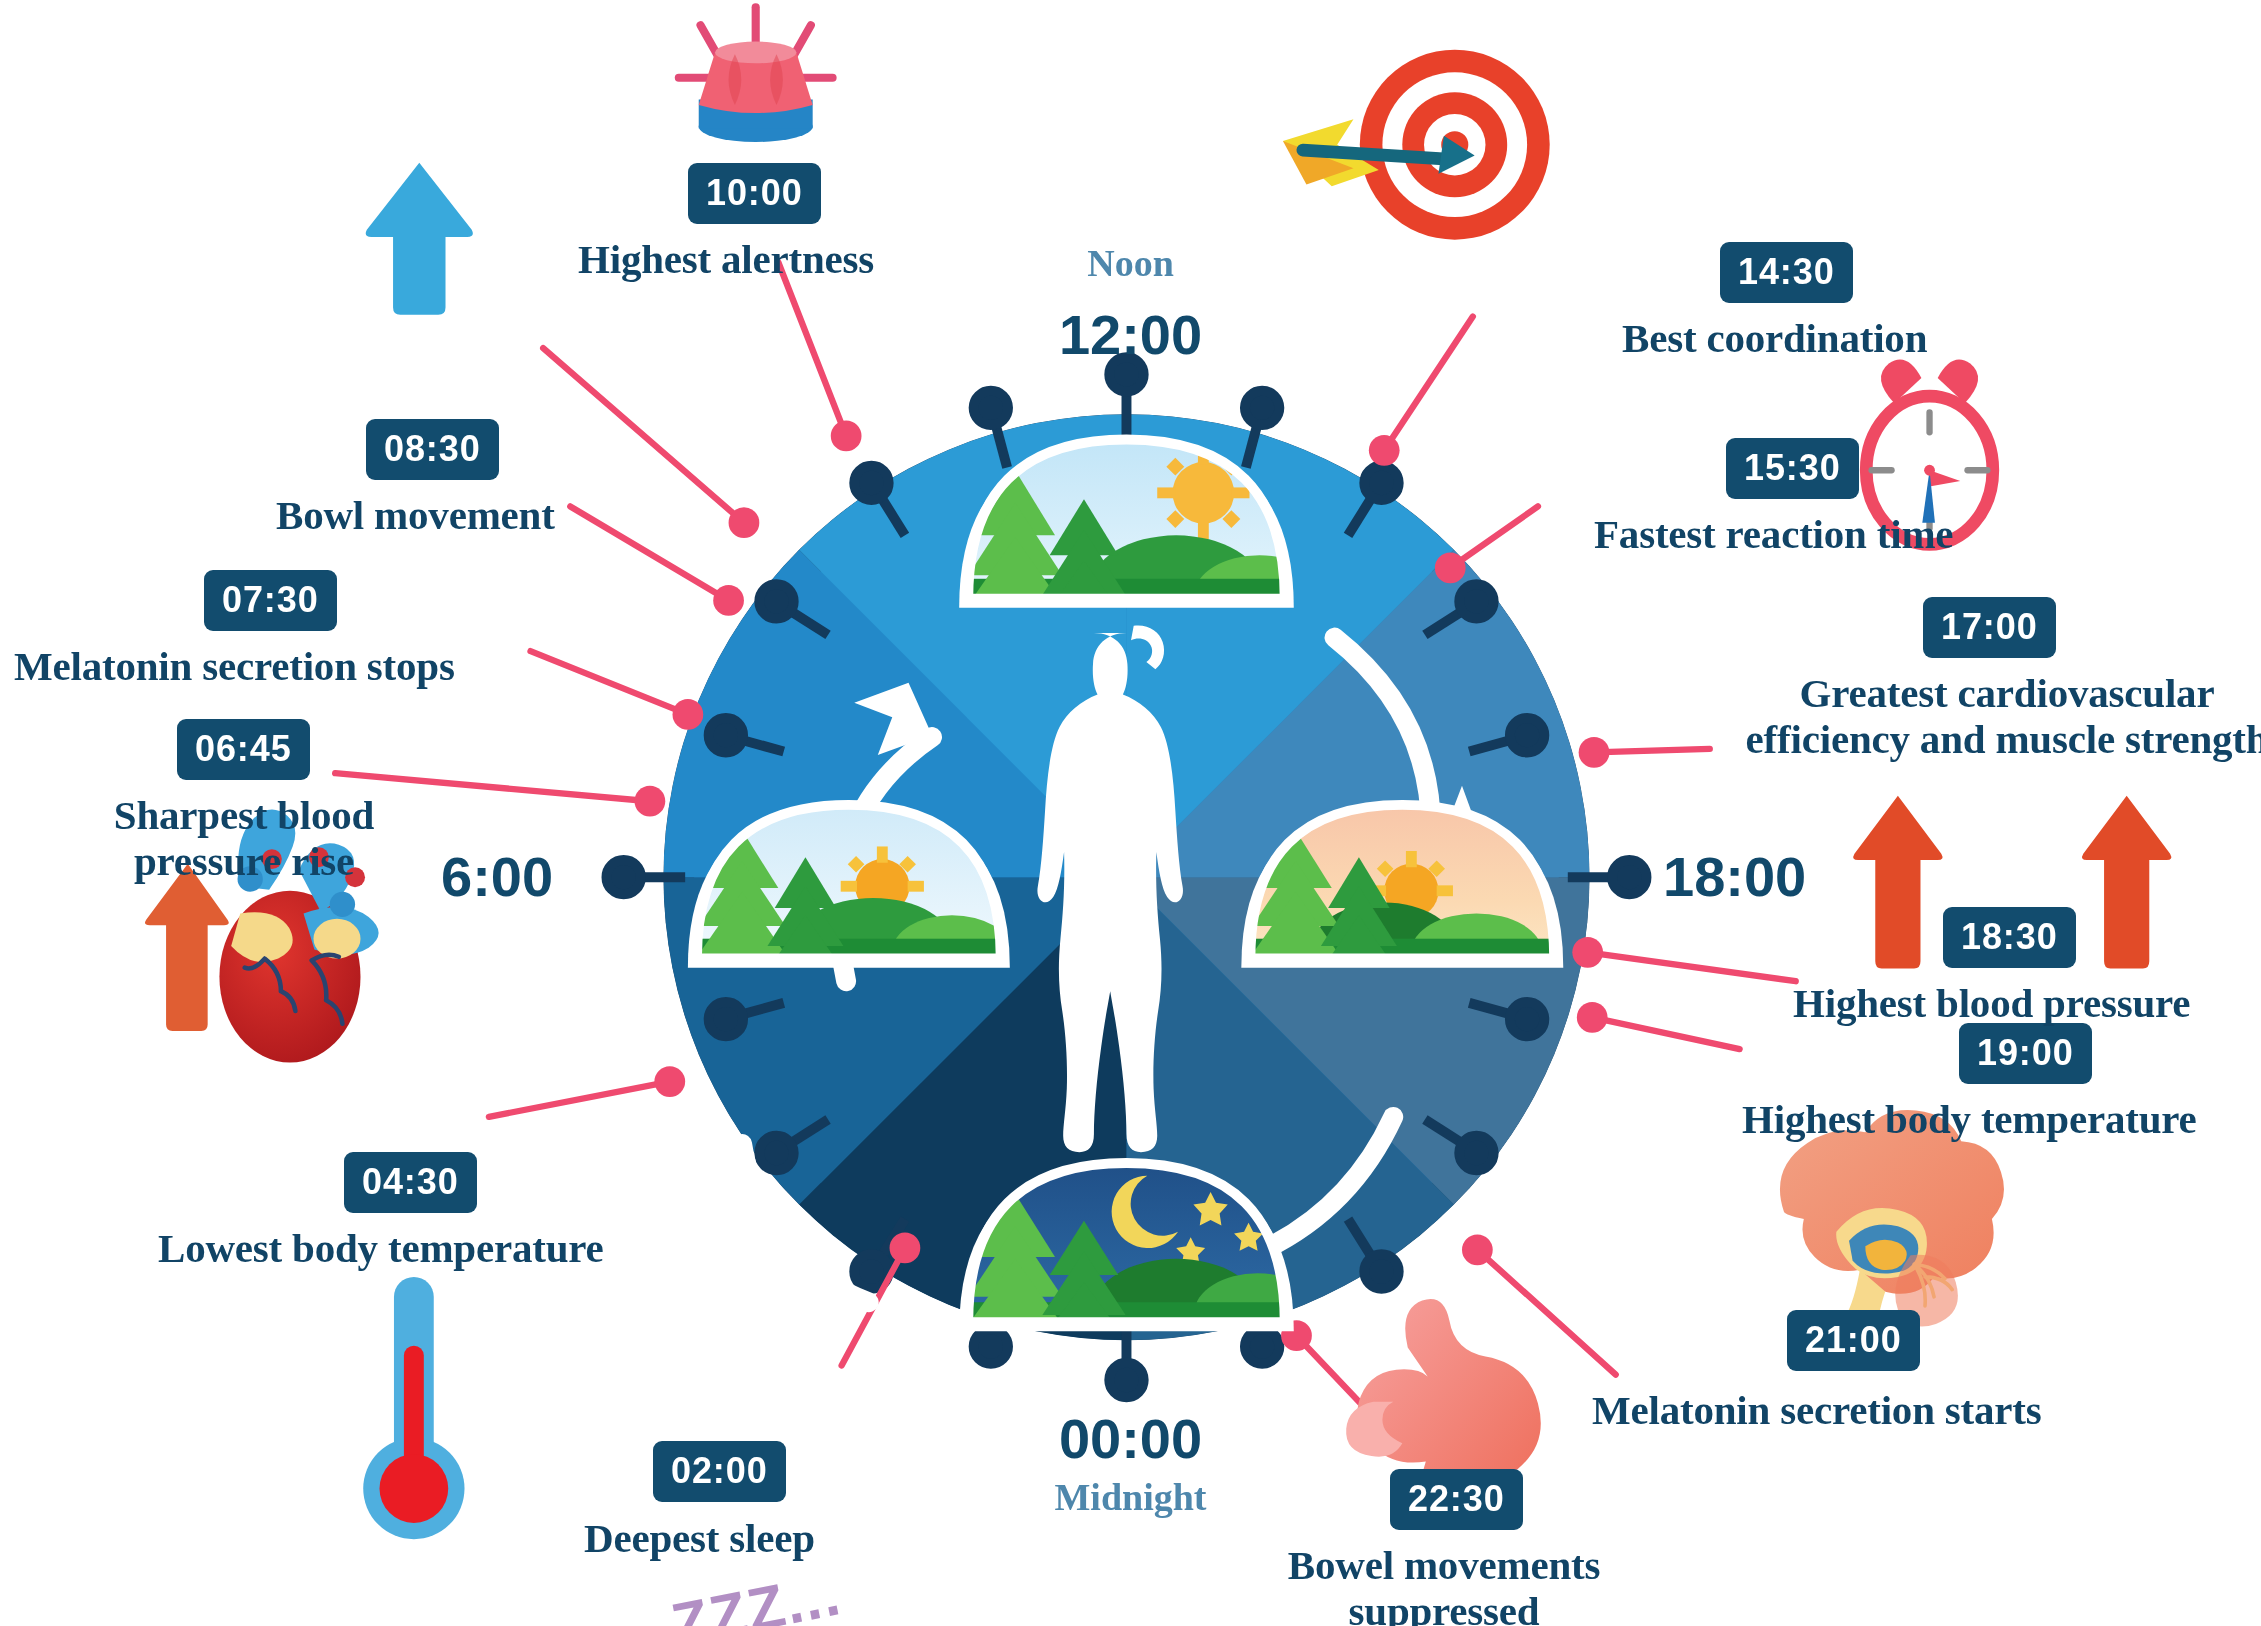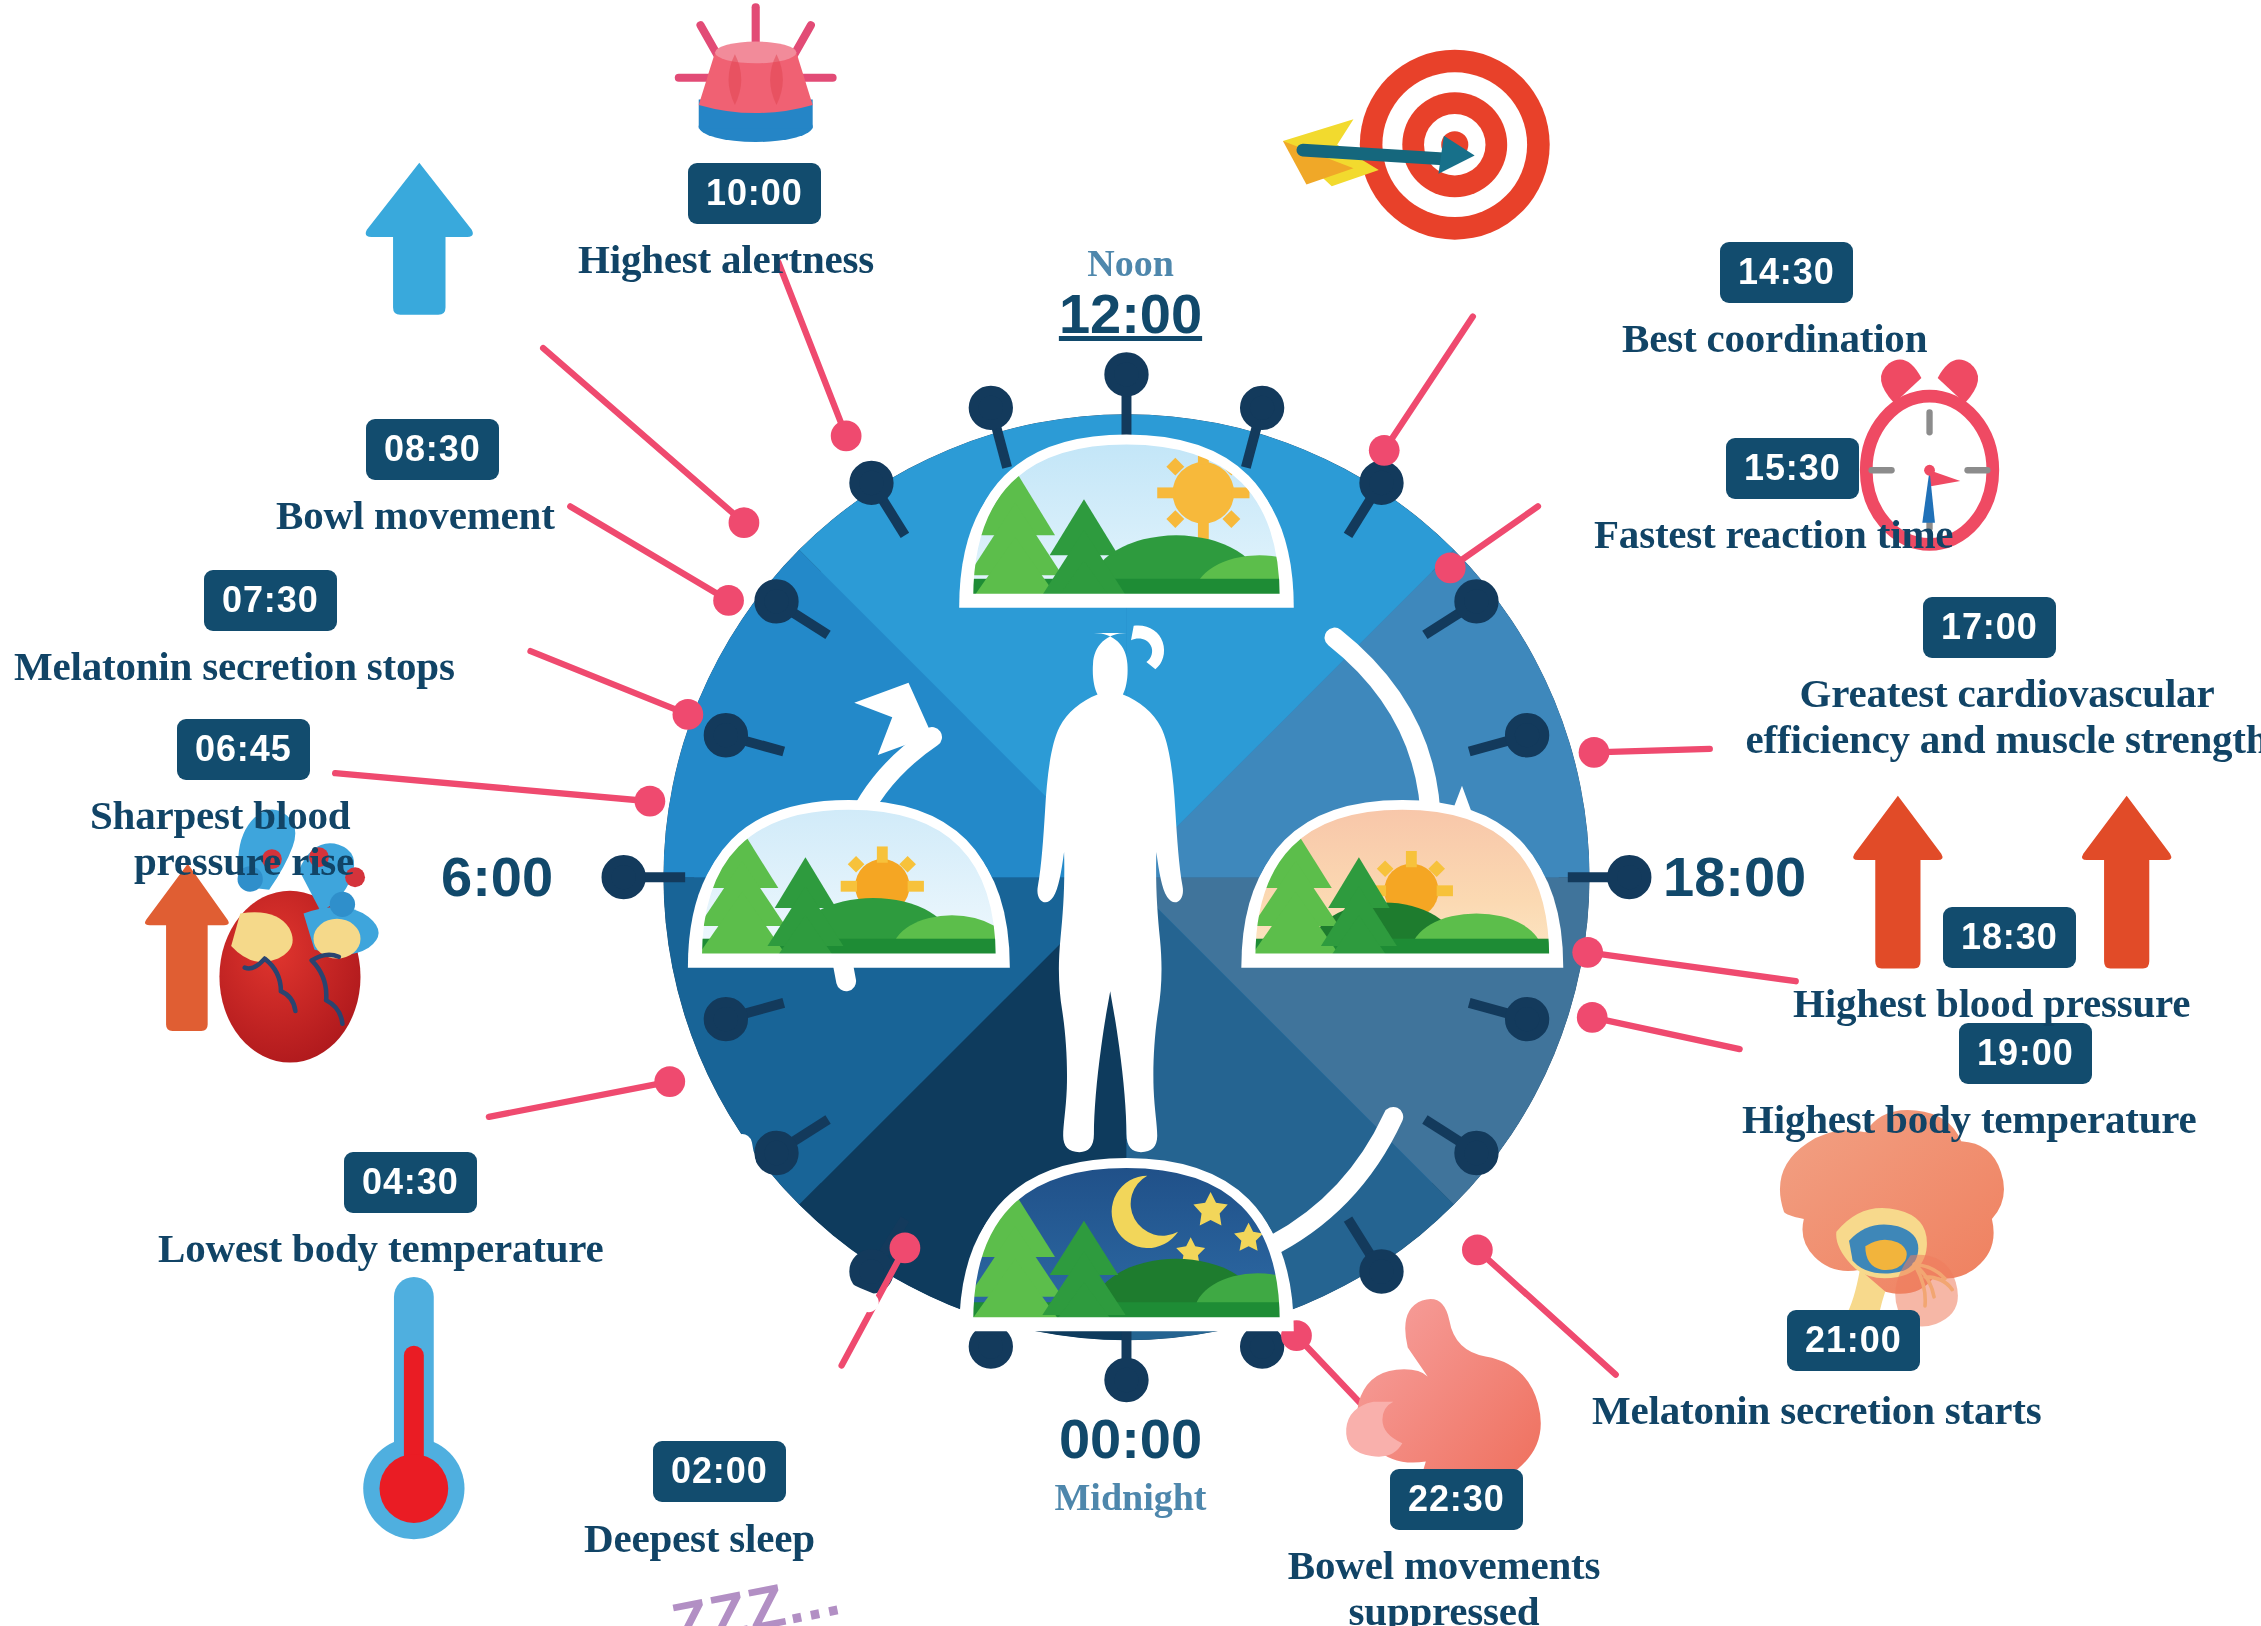--- a/index.html
+++ b/index.html
@@ -538,21 +538,21 @@
     <div class="caption" style="margin-top:12.7px; margin-left:-90px;">Bowl movement</div>
   </div>
 
   <div class="abs" style="left:204px; top:570px;">
     <div class="badge">07:30</div>
     <div class="caption" style="margin-top:12.7px; margin-left:-190px;">Melatonin secretion stops</div>
   </div>
 
   <div class="abs" style="left:177px; top:719px;">
     <div class="badge">06:45</div>
-    <div class="caption" style="margin-top:12.7px; margin-left:-87px; text-align:left; width:308px;">Sharpest blood</div>
+    <div class="caption" style="margin-top:12.7px; margin-left:-87px; text-align:center; width:308px;">Sharpest blood</div>
     <div class="caption" style="margin-left:-87px; text-align:center; width:308px;">pressure rise</div>
   </div>
 
   <div class="abs" style="left:344px; top:1152px;">
     <div class="badge">04:30</div>
     <div class="caption" style="margin-top:12.7px; margin-left:-186px;">Lowest body temperature</div>
   </div>
 
   <div class="abs" style="left:653px; top:1441px;">
     <div class="badge">02:00</div>
@@ -592,21 +592,21 @@
     <div class="caption" style="margin-top:12.7px; margin-left:-132px;">Fastest reaction time</div>
   </div>
 
   <div class="abs" style="left:1720px; top:242px;">
     <div class="badge">14:30</div>
     <div class="caption" style="margin-top:12.7px; margin-left:-98px;">Best coordination</div>
   </div>
 
   <div class="abs" style="left:1049px; top:244px; text-align:center; width:163px;">
     <div class="dial-sub">Noon</div>
-    <div class="dial-time" style="margin-top:4px;text-decoration:underline;">12:00</div>
+    <div class="dial-time" style="margin-top:25px;">12:00</div>
   </div>
 
   <div class="abs" style="left:1031px; top:1411px; text-align:center; width:199px;">
     <div class="dial-time">00:00</div>
     <div class="dial-sub" style="margin-top:11px;">Midnight</div>
   </div>
 
   <div class="abs dial-time" style="left:441px; top:849px;">6:00</div>
   <div class="abs dial-time" style="left:1663px; top:849px;">18:00</div>
 

